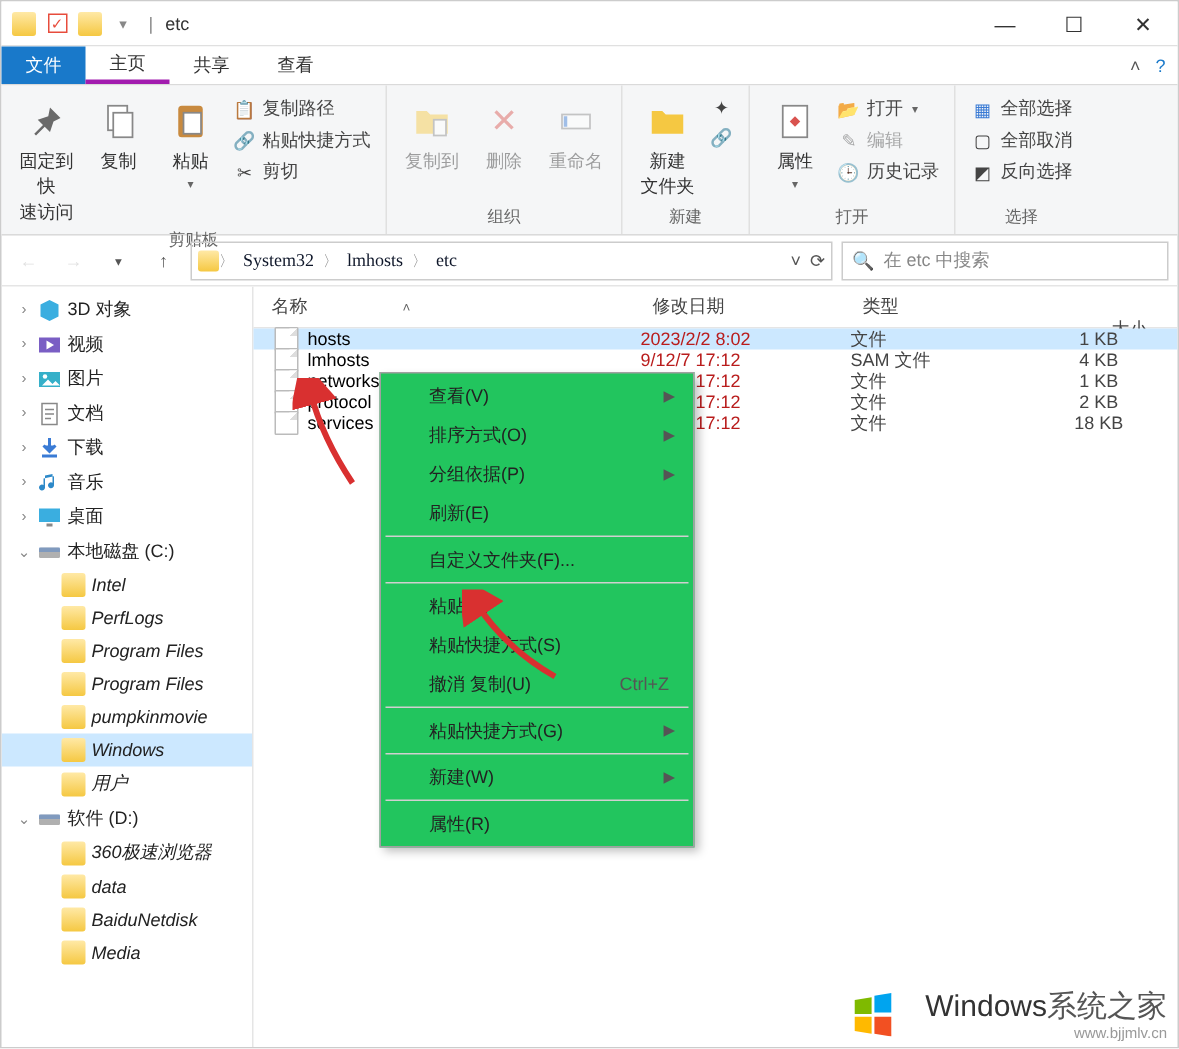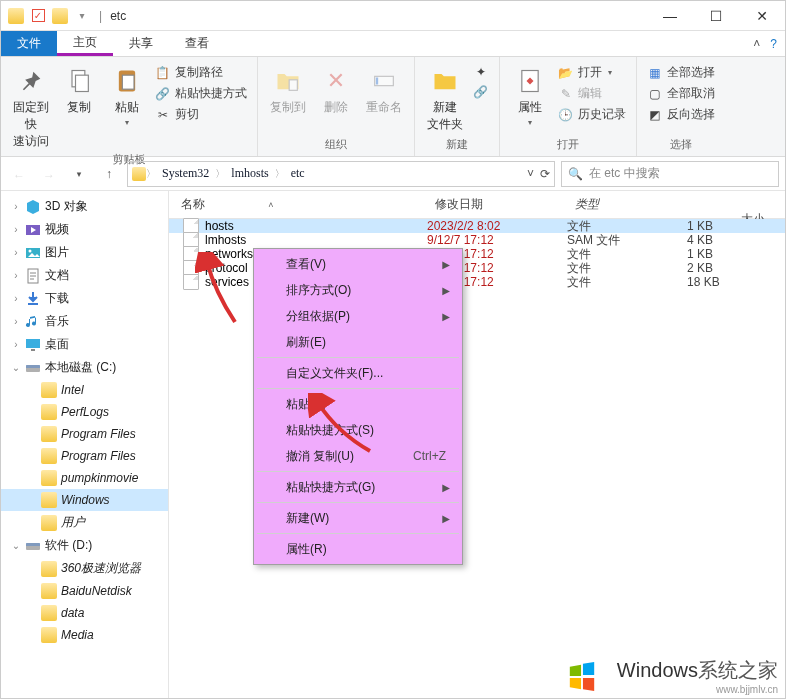--- a/index.html
+++ b/index.html
@@ -57,35 +57,35 @@
 .tree-icon { width: 16px; height: 16px; flex-shrink: 0; }
 .tree-chevron { width: 10px; color: #888; font-size: 10px; text-align: center; }
 .folder-yellow { background: linear-gradient(#ffe9a6,#f5c842); border-radius: 2px; }
 
 
 .filelist { flex: 1; display: flex; flex-direction: column; position: relative; }
 .columns { display: flex; border-bottom: 1px solid #e5e5e5; height: 28px; align-items: center; color: #444; }
 .col { padding: 0 8px; }
 .col-name { width: 258px; padding-left: 12px; }
 .col-date { width: 140px; }
-.col-type { width: 120px; font-style: italic; }
+.col-type { width: 120px; }
 .col-size { flex: 1; text-align: right; padding-right: 20px; margin-top: 30px; }
 .col-sort { color: #666; font-size: 9px; }
 .rows { flex: 1; }
 .row { display: flex; height: 14px; align-items: center; }
 .row.selected { background: #cce8ff; }
 .cell-name { width: 258px; display: flex; align-items: center; gap: 6px; padding-left: 14px; }
 .cell-date { width: 140px; color: #b91c1c; }
 .cell-type { width: 120px; color: #444; }
-.cell-size { flex: 1; text-align: left; padding-right: 7px; color: #444; }
+.cell-size { flex: 1; text-align: center; padding-right: 7px; color: #444; }
 .file-icon { width: 16px; height: 16px; border: 1px solid #bbb; background: #fff; border-radius: 1px; flex-shrink: 0; position: relative; }
 .file-icon::before { content: ""; position: absolute; top: 0; right: 0; width: 5px; height: 5px; background: linear-gradient(135deg,#fff 50%,#ddd 50%); }
 
 
-.context-menu { position: absolute; left: 253px; top: 248px; width: 210px; background: #f0abfc; border: 1px solid #a0a0a0; box-shadow: 3px 3px 6px rgba(0,0,0,0.25); padding: 2px; z-index: 100; }
+.context-menu { position: absolute; left: 253px; top: 248px; width: 210px; background: #22c55e; border: 1px solid #a0a0a0; box-shadow: 3px 3px 6px rgba(0,0,0,0.25); padding: 2px; z-index: 100; }
 .menu-item { display: flex; align-items: center; height: 26px; padding: 0 24px 0 30px; color: #222; position: relative; }
 .menu-sep { height: 1px; background: #d0d0d0; margin: 2px 1px; }
 .menu-sub { position: absolute; right: 10px; color: #555; font-size: 10px; }
 .menu-shortcut { position: absolute; right: 14px; color: #555; }
 
 
 .arrow-svg { position: absolute; pointer-events: none; z-index: 200; }
 
 
 .watermark { position: absolute; right: 8px; bottom: 4px; display: flex; align-items: center; gap: 20px; font-family: "Segoe UI"; }
@@ -416,26 +416,26 @@
           <span>软件 (D:)</span>
         </div>
         <div class="tree-item indent1">
           <span class="tree-chevron"></span>
           <span class="tree-icon folder-yellow"></span>
           <span>360极速浏览器</span>
         </div>
         <div class="tree-item indent1">
           <span class="tree-chevron"></span>
           <span class="tree-icon folder-yellow"></span>
+          <span>data</span>
+        </div>
+        <div class="tree-item indent1">
+          <span class="tree-chevron"></span>
+          <span class="tree-icon folder-yellow"></span>
           <span>BaiduNetdisk</span>
-        </div>
-        <div class="tree-item indent1">
-          <span class="tree-chevron"></span>
-          <span class="tree-icon folder-yellow"></span>
-          <span>data</span>
         </div>
         <div class="tree-item indent1">
           <span class="tree-chevron"></span>
           <span class="tree-icon folder-yellow"></span>
           <span>Media</span>
         </div>
       </div>
     <div class="filelist">
       <div class="columns">
         <div class="col col-name"><span>名称</span> <span class="col-sort" style="margin-left:60px">˄</span></div>

